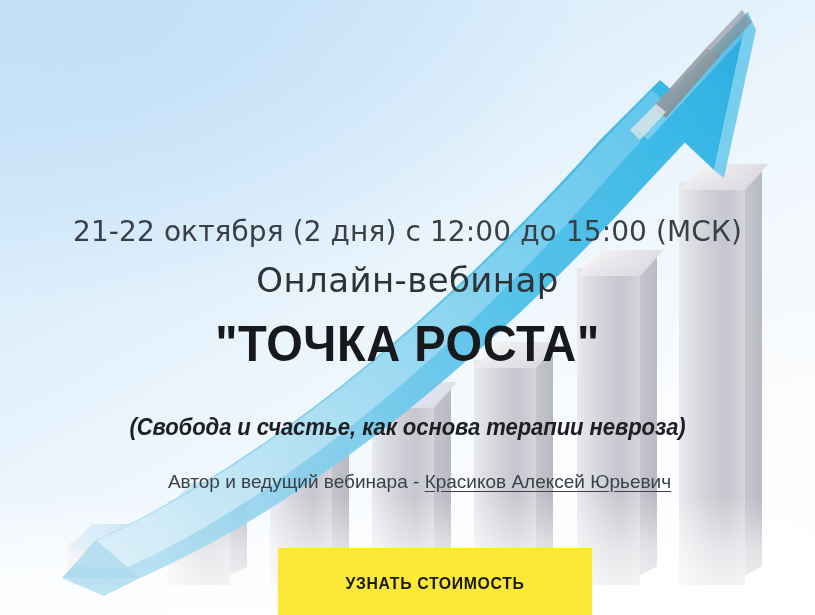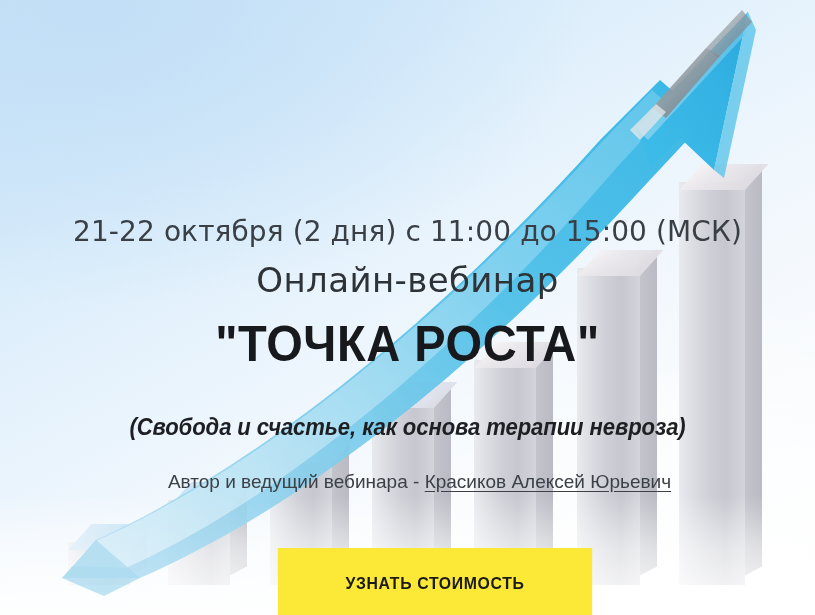--- a/index.html
+++ b/index.html
@@ -211,21 +211,21 @@
     <path d="M 636,128 L 748,12 L 744,36 L 648,140 Z" fill="url(#headEdge)" opacity="0.75"></path>
     <path d="M 714,170 L 748,12 L 756,30 L 724,178 Z" fill="#5cc4ea" opacity="0.8"></path>
 
     <path d="M 652,108 L 706,48 L 720,56 L 666,118 Z" fill="url(#capGrad)" opacity="0.88"></path>
     <path d="M 706,48 L 742,10 L 752,22 L 718,58 Z" fill="url(#capGrad)" opacity="0.7"></path>
     <path d="M 630,130 L 656,104 L 666,112 L 640,140 Z" fill="#dfe6ea" opacity="0.8"></path>
   </svg>
 
   <div class="content">
 
-    <div class="date-line">21-22 октября (2 дня) с 11:00 до 15:00 (МСК)</div>
+    <div class="date-line">21-22 октября (2 дня) с 12:00 до 15:00 (МСК)</div>
 
     <div class="webinar-line">Онлайн-вебинар</div>
 
     <h1 class="main-title">"ТОЧКА РОСТА"</h1>
 
     <div class="subtitle">(Свобода и счастье, как основа терапии невроза)</div>
 
     <div class="author-line">
       <span>Автор и ведущий вебинара - </span><a class="author-name" href="#">Красиков Алексей Юрьевич</a>
     </div>

